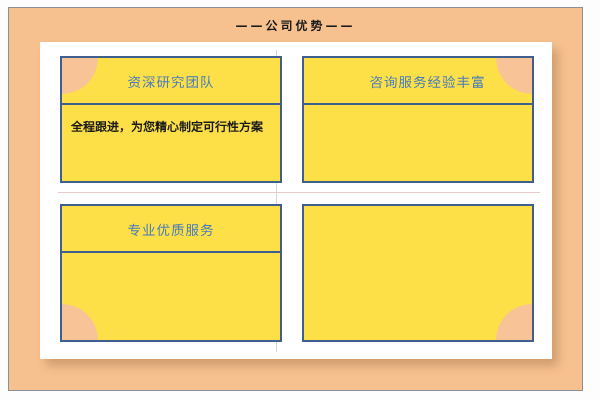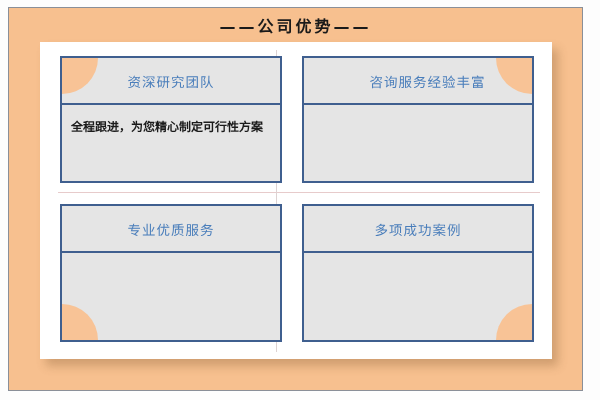--- a/index.html
+++ b/index.html
@@ -74,42 +74,42 @@
     left: 8px;
     top: 7px;
     width: 575px;
     height: 35px;
     display: flex;
     align-items: center;
     justify-content: center;
     box-sizing: border-box;
   }
   .title-text {
-    font-size: 16px;
+    font-size: 12px;
     font-weight: bold;
     color: #1a1a1a;
     letter-spacing: 3px;
     white-space: nowrap;
     font-family: "DejaVu Sans", "Liberation Sans", sans-serif;
   }
 
   
   .cards {
     position: absolute;
     left: 0;
     top: 0;
     width: 512px;
     height: 317px;
   }
 
   .card {
     position: absolute;
     box-sizing: border-box;
     border: 2px solid #a21caf;
-    background: #e5e5e5;
+    background: #fde047;
     overflow: hidden;
   }
   .card-r0c0 { left: 20px;  top: 14px;  width: 222px; height: 127px; }
   .card-r0c1 { left: 262px; top: 14px;  width: 232px; height: 127px; }
   .card-r1c0 { left: 20px;  top: 162px; width: 222px; height: 138px; }
   .card-r1c1 { left: 262px; top: 162px; width: 232px; height: 138px; }
 
   .card-head {
     position: relative;
     height: 47px;
@@ -193,20 +193,17 @@
 
       <div class="card card-r1c0" style="border-color: rgb(63, 95, 143);">
         <span class="corner-deco bl" style="background: rgb(248, 195, 150);"></span>
         <div class="card-head" style="border-bottom-color: rgb(63, 95, 143);">
           <span class="card-head-text" style="color: rgb(74, 126, 187);">专业优质服务</span>
         </div>
       </div>
 
       <div class="card card-r1c1" style="border-color: rgb(63, 95, 143);">
         <span class="corner-deco br" style="background: rgb(248, 195, 150);"></span>
-        <div class="card-head" style="border-bottom-color: rgb(63, 95, 143);">
-          <span class="card-head-text" style="color: rgb(74, 126, 187);">多项成功案例</span>
-        </div>
       </div>
 
     </div>
   </div>
 </div>
 
 </body></html>

